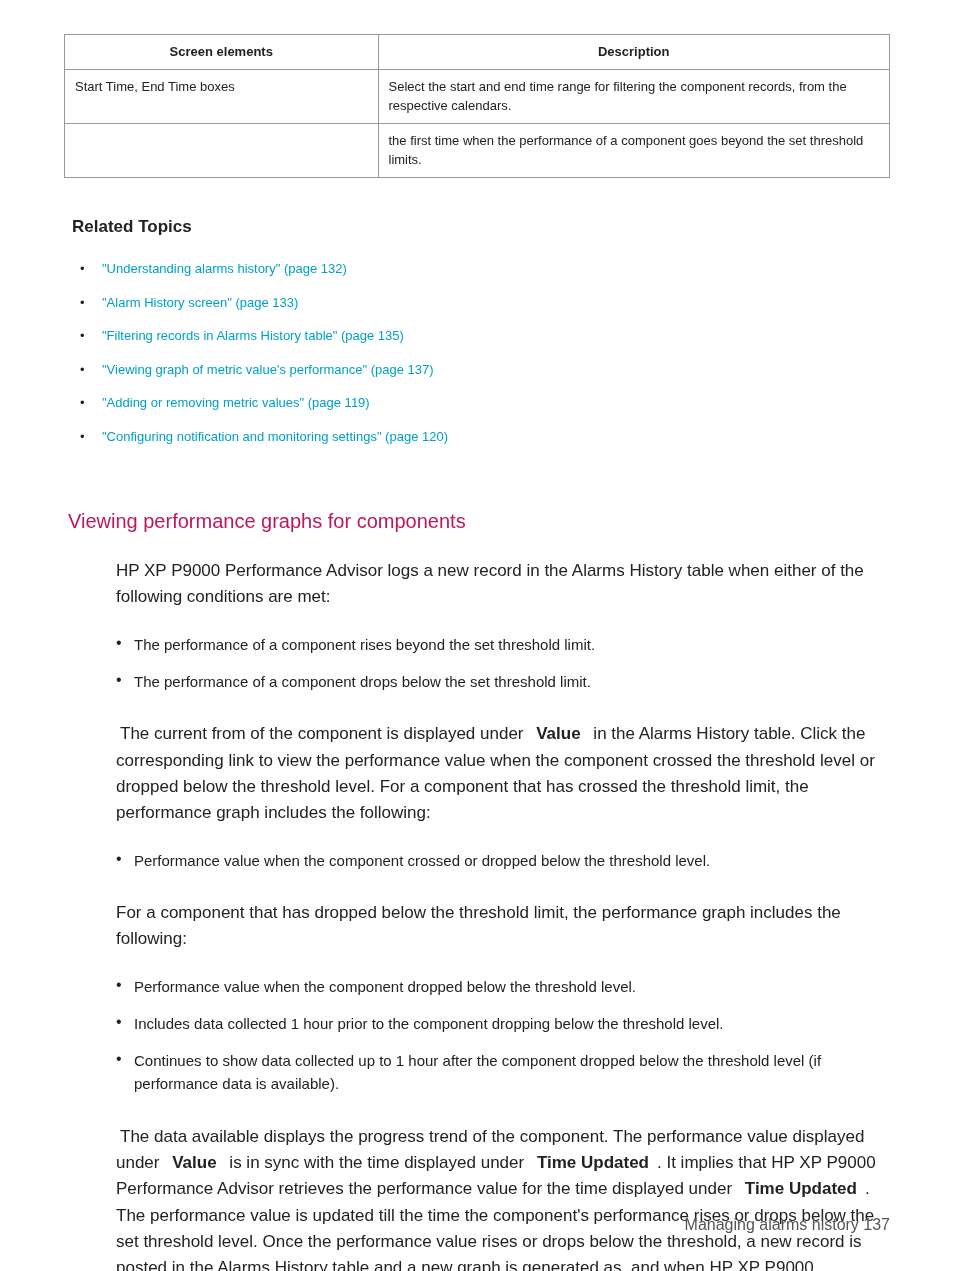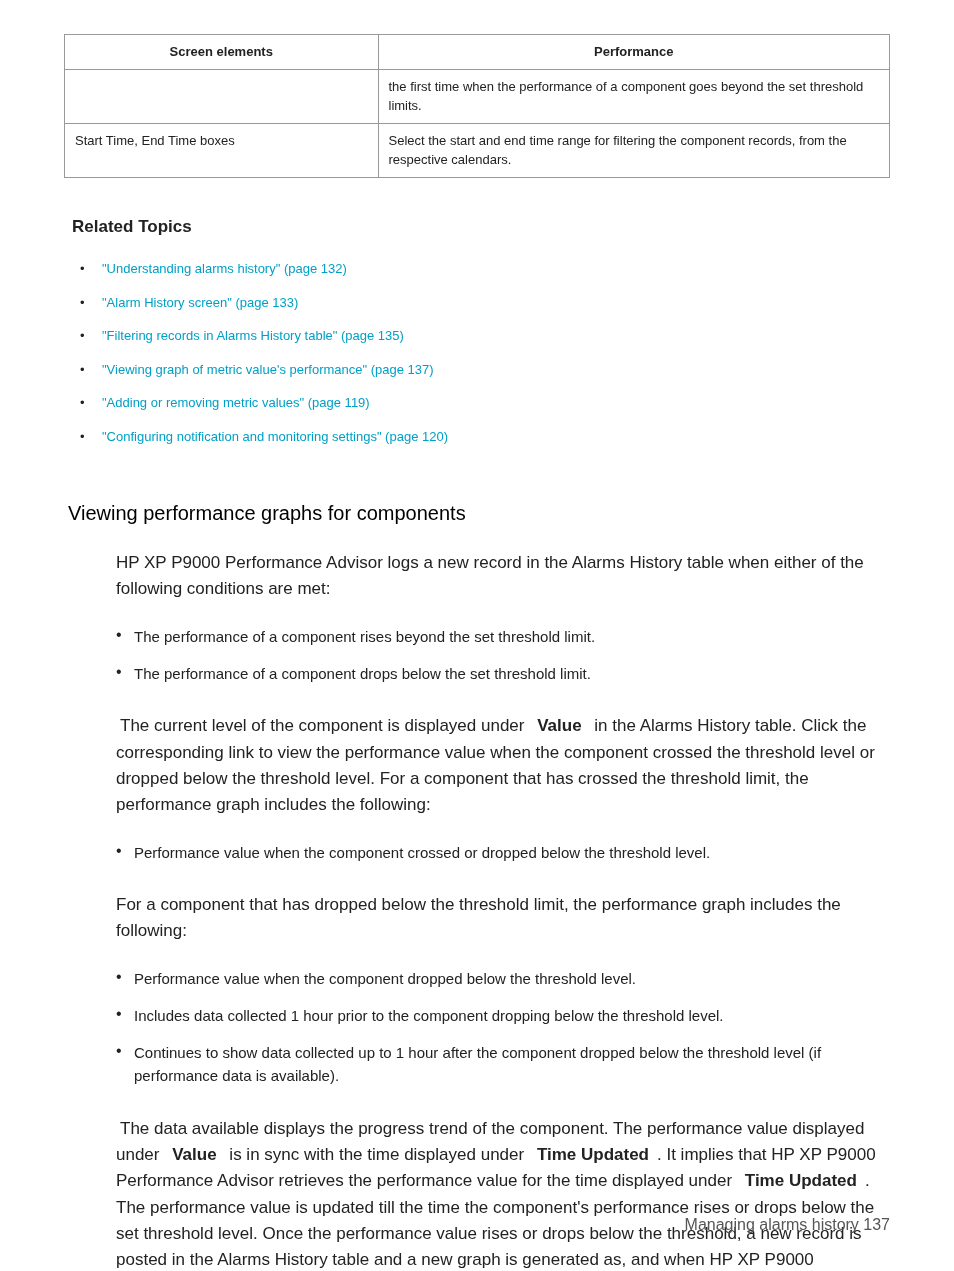--- a/index.html
+++ b/index.html
@@ -56,24 +56,25 @@
       left: 0;
       color: #222;
     }
     .related-topics-list li a {
       color: #00a0c6;
       text-decoration: none;
     }
 
     
     .section-heading {
-      color: #000000;
+      color: #be185d;
       font-size: 20px;
       font-weight: normal;
       margin-bottom: 14px;
+      margin-top: 8px;
     }
 
     
     .body-text {
       margin-left: 48px;
       margin-bottom: 10px;
       font-size: 17px;
       line-height: 1.55;
     }
     .body-text b {
@@ -112,31 +113,31 @@
       color: #555;
     }
   </style>
 </head>
 <body>
 
 <table class="doc-table">
   <thead>
     <tr>
       <th>Screen elements</th>
-      <th>Performance</th>
+      <th>Description</th>
     </tr>
   </thead>
   <tbody>
     <tr>
+      <td class="label-cell">Start Time, End Time boxes</td>
+      <td>Select the start and end time range for filtering the component records, from the respective calendars.</td>
+    </tr>
+    <tr>
       <td class="label-cell"></td>
       <td>the first time when the performance of a component goes beyond the set threshold limits.</td>
-    </tr>
-    <tr>
-      <td class="label-cell">Start Time, End Time boxes</td>
-      <td>Select the start and end time range for filtering the component records, from the respective calendars.</td>
     </tr>
   </tbody>
 </table>
 
 <div>
   <div class="related-topics-heading">Related Topics</div>
   <ul class="related-topics-list">
     <li><a href="#">"Understanding alarms history" (page 132)</a></li>
     <li><a href="#">"Alarm History screen" (page 133)</a></li>
     <li><a href="#">"Filtering records in Alarms History table" (page 135)</a></li>
@@ -149,21 +150,21 @@
 <h2 class="section-heading">Viewing performance graphs for components</h2>
 
 <p class="body-text">HP XP P9000 Performance Advisor logs a new record in the Alarms History table when either of the following conditions are met:</p>
 
 <ul class="content-list">
   <li>The performance of a component rises beyond the set threshold limit.</li>
   <li>The performance of a component drops below the set threshold limit.</li>
 </ul>
 
 <p class="body-text">
-  <span>The current level of the component is displayed under </span><b>Value</b><span> in the Alarms History table. Click the corresponding link to view the performance value when the component crossed the threshold level or dropped below the threshold level. For a component that has crossed the threshold limit, the performance graph includes the following:</span>
+  <span>The current from of the component is displayed under </span><b>Value</b><span> in the Alarms History table. Click the corresponding link to view the performance value when the component crossed the threshold level or dropped below the threshold level. For a component that has crossed the threshold limit, the performance graph includes the following:</span>
 </p>
 
 <ul class="content-list">
   <li>Performance value when the component crossed or dropped below the threshold level.</li>
 </ul>
 
 <p class="body-text">For a component that has dropped below the threshold limit, the performance graph includes the following:</p>
 
 <ul class="content-list">
   <li>Performance value when the component dropped below the threshold level.</li>

